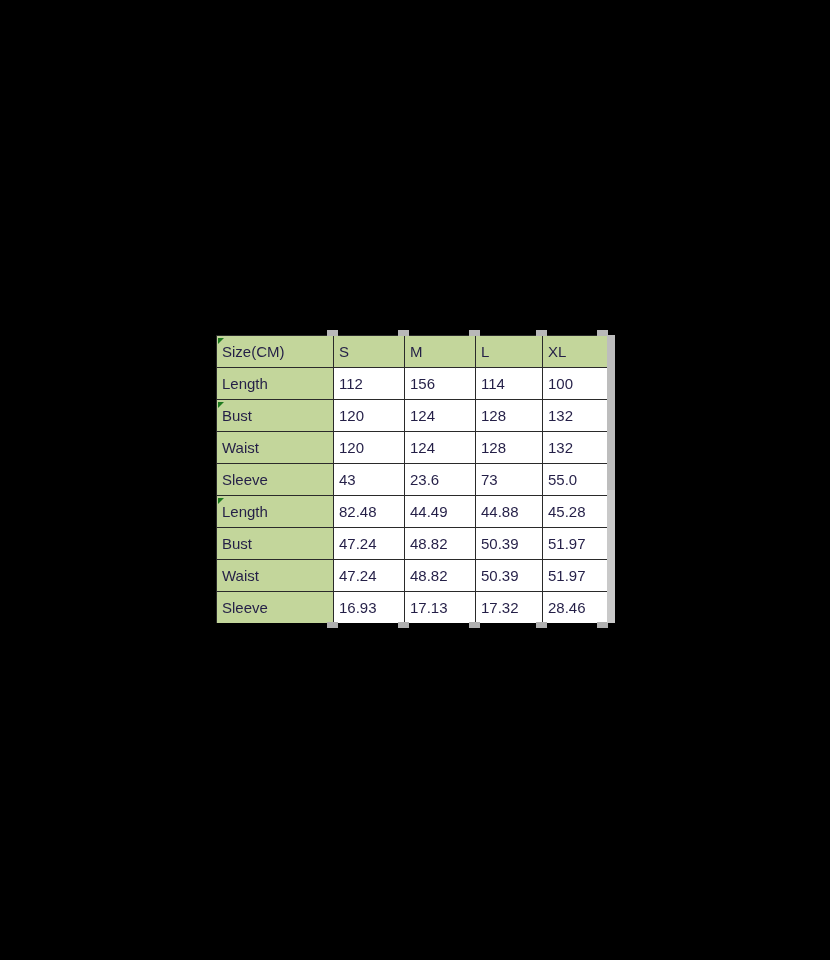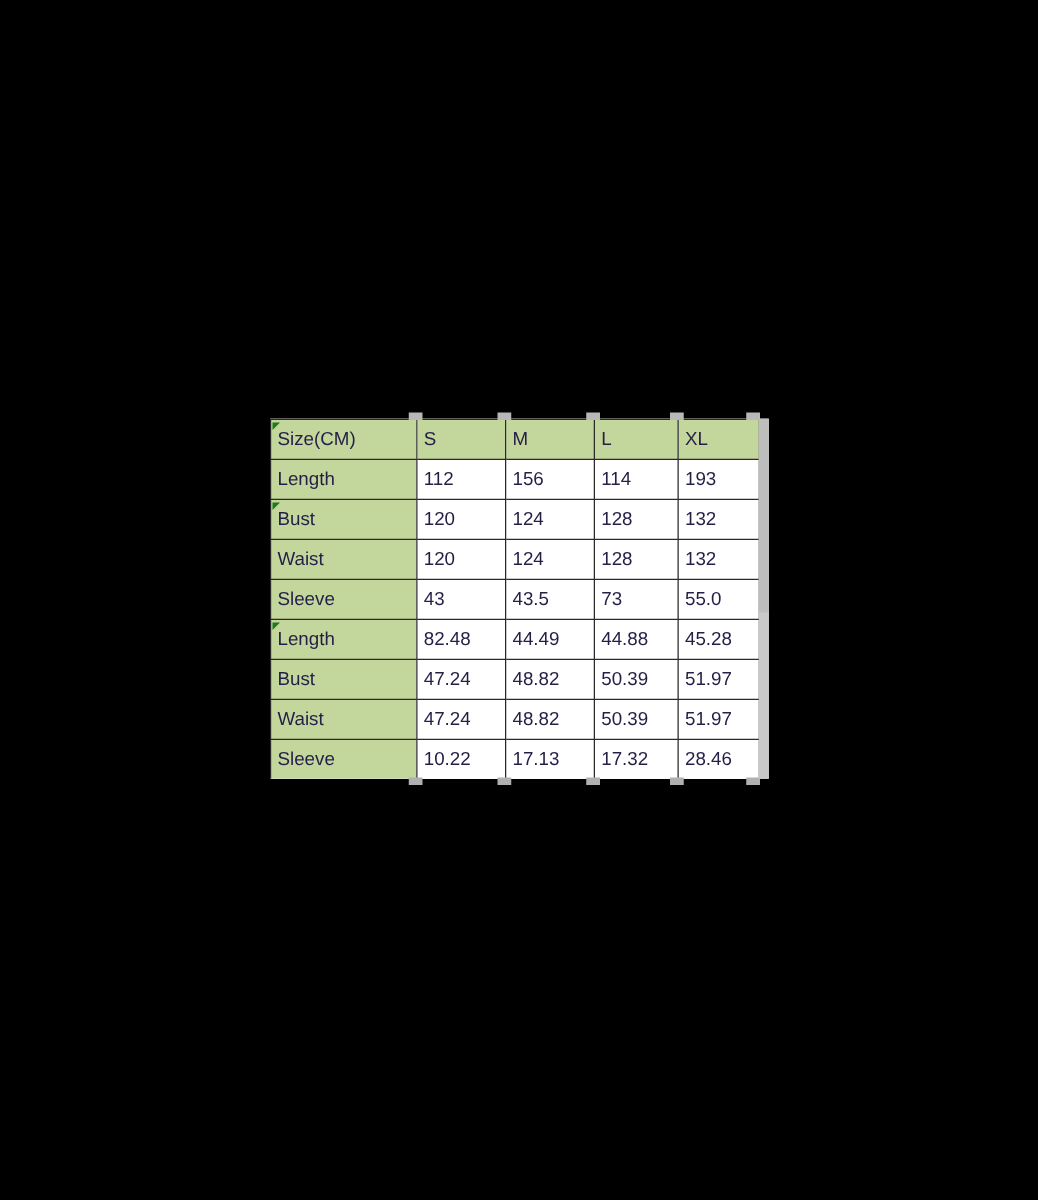--- a/index.html
+++ b/index.html
@@ -156,21 +156,21 @@
         <td class="green">M</td>
         <td class="green">L</td>
         <td class="green">XL</td>
       </tr>
 
       <tr>
         <td class="green">Length</td>
         <td>112</td>
         <td>156</td>
         <td>114</td>
-        <td>193</td>
+        <td>100</td>
       </tr>
 
       <tr>
         <td class="green">
           <span class="cell-inner">
             <span class="note-marker"></span>
             <span>Bust</span>
           </span>
         </td>
         <td>120</td>
@@ -183,21 +183,21 @@
         <td class="green">Waist</td>
         <td>120</td>
         <td>124</td>
         <td>128</td>
         <td>132</td>
       </tr>
 
       <tr>
         <td class="green">Sleeve</td>
         <td>43</td>
-        <td>43.5</td>
+        <td>23.6</td>
         <td>73</td>
         <td>55.0</td>
       </tr>
 
 
       <tr>
         <td class="green">
           <span class="cell-inner">
             <span class="note-marker"></span>
             <span>Length</span>
@@ -220,21 +220,21 @@
       <tr>
         <td class="green">Waist</td>
         <td>47.24</td>
         <td>48.82</td>
         <td>50.39</td>
         <td>51.97</td>
       </tr>
 
       <tr class="last-row">
         <td class="green">Sleeve</td>
-        <td>10.22</td>
+        <td>16.93</td>
         <td>17.13</td>
         <td>17.32</td>
         <td>28.46</td>
       </tr>
 
     </tbody>
   </table>
 
   <div id="right-scroll-strip">
     <div id="right-scroll-thumb"></div>

